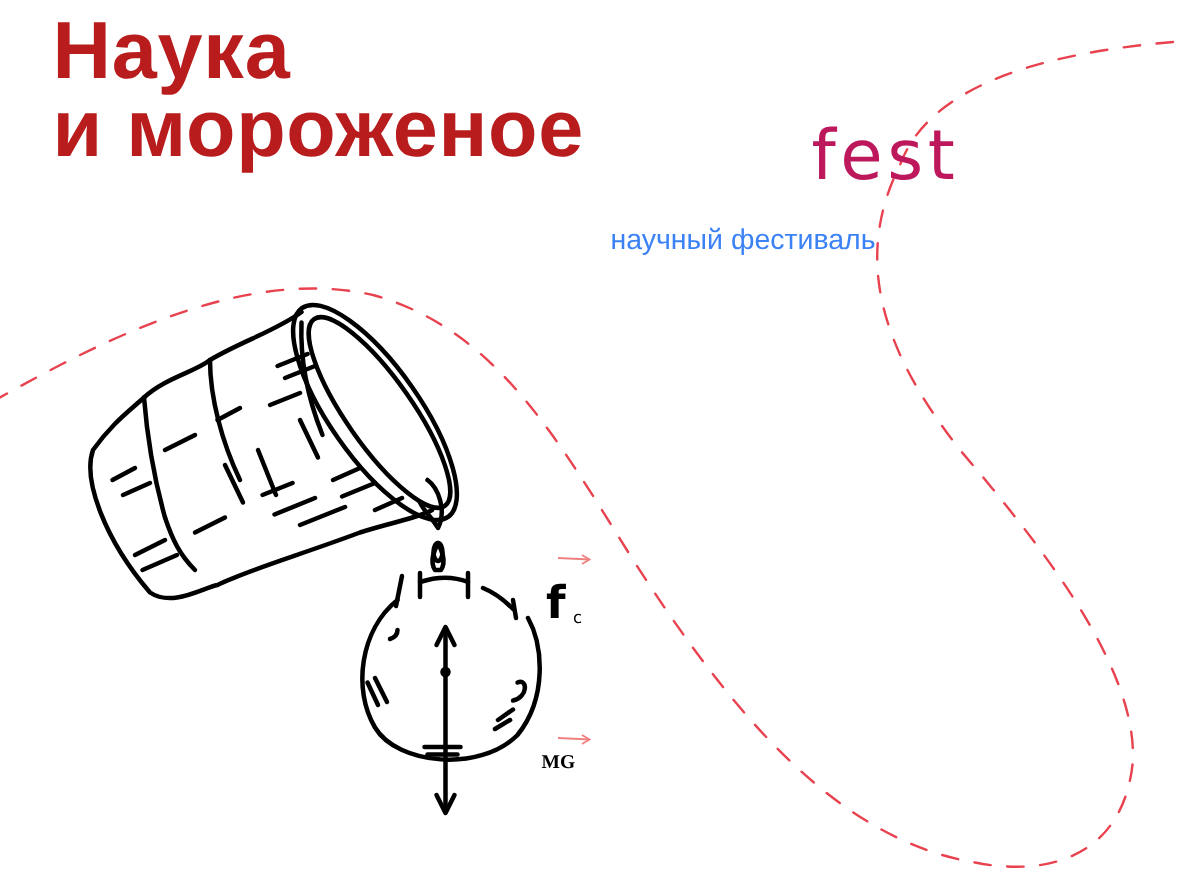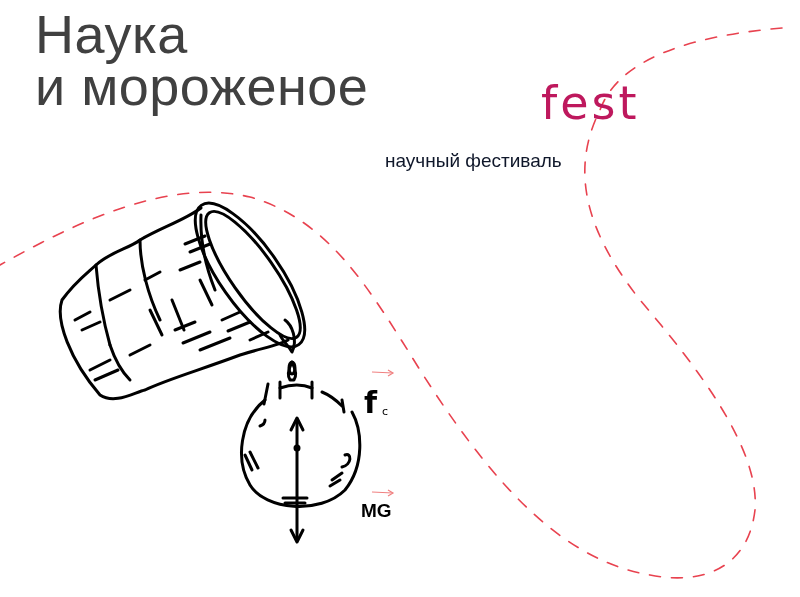--- a/index.html
+++ b/index.html
@@ -2,44 +2,44 @@
 <html><head>
 <meta charset="utf-8">
 <style>
   html, body { margin: 0; padding: 0; }
   body {
     width: 800px; height: 597px; background: #ffffff; position: relative; overflow: hidden;
     font-family: "Liberation Sans", sans-serif;
   }
   .title {
     position: absolute; left: 35px; top: 8px; margin: 0;
-    font-family: "Liberation Sans", sans-serif; font-weight: 400; font-size: 54px;
-    line-height: 52px; color: #404040; letter-spacing: 0.5px;
+    font-family: "Liberation Sans", sans-serif; font-weight: 700; font-size: 54px;
+    line-height: 52px; color: #b91c1c; letter-spacing: 0.5px;
   }
   .fest {
     position: absolute; left: 541px; top: 78px;
     font-family: "DejaVu Sans", sans-serif; font-size: 46px; font-weight: 400;
     color: #be185d; letter-spacing: 3px; line-height: 50px;
   }
   .subtitle {
-    position: absolute; left: 385px; top: 150px;
-    font-family: "Liberation Sans", sans-serif; font-size: 19px; color: #0f172a;
+    position: absolute; left: 407px; top: 150px;
+    font-family: "Liberation Sans", sans-serif; font-size: 19px; color: #3b82f6;
   }
   svg.art { position: absolute; left: 0; top: 0; }
   .label-fc {
     position: absolute; left: 364px; top: 385px;
     font-family: "DejaVu Sans", sans-serif; font-weight: 700; font-size: 30px; color: #000;
   }
   .label-fc-sub {
     position: absolute; left: 382px; top: 405px;
     font-family: "DejaVu Sans", sans-serif; font-size: 11px; color: #000;
   }
   .label-mg {
     position: absolute; left: 361px; top: 500px;
-    font-family: Liberation Sans, sans-serif; font-weight: 700; font-size: 19px; color: #000; text-align: center;
+    font-family: Liberation Serif, serif; font-weight: 700; font-size: 13px; color: #000; text-align: center;
   }
 </style>
 </head>
 <body>
 
 <svg class="art" width="800" height="597" viewBox="0 0 800 597" xmlns="http://www.w3.org/2000/svg">
 
   <path d="M 782 28 C 700 35, 620 55, 600 110 C 570 170, 585 230, 640 300 C 700 370, 760 450, 755 510 C 748 570, 700 585, 650 575 C 560 560, 490 480, 420 370 C 370 290, 330 220, 250 197 C 170 178, 80 220, 0 265" fill="none" stroke="#e8424f" stroke-width="1.6" stroke-dasharray="11 11" stroke-linecap="round"></path>
 
   <g stroke="#f08080" stroke-width="1.2" fill="none">

